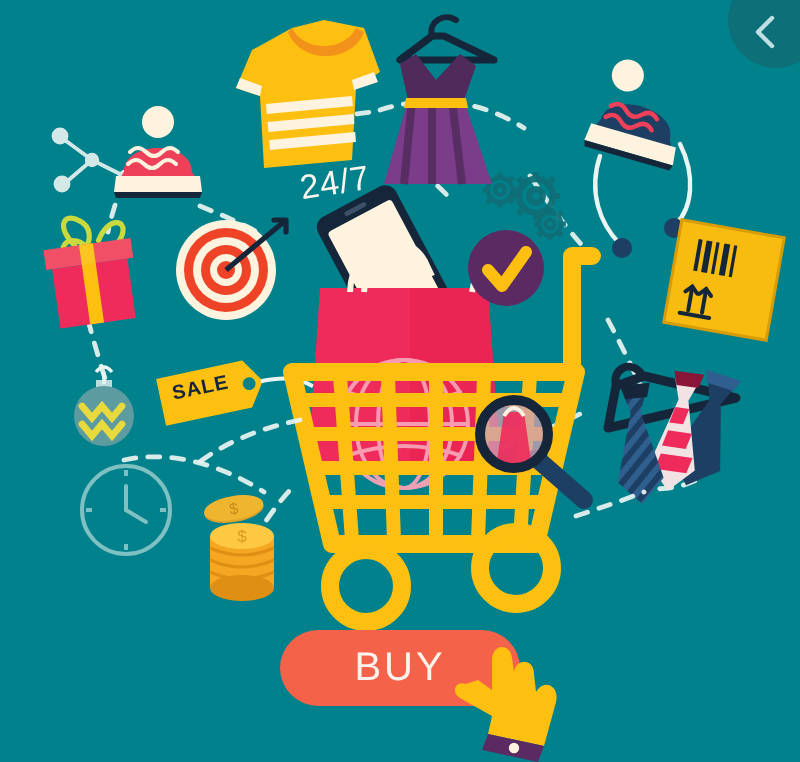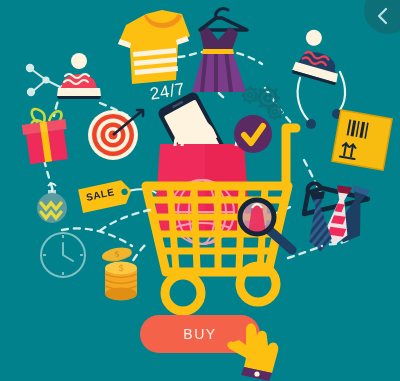--- a/index.html
+++ b/index.html
@@ -43,21 +43,21 @@
   .buy-btn {
     position: absolute;
     left: 140px;
     top: 315px;
     width: 120px;
     height: 38px;
     border-radius: 19px;
     background: #f4624a;
     border: none;
     color: #fdf2ec;
-    font-size: 14px;
+    font-size: 20px;
     letter-spacing: 1.5px;
     font-family: "Liberation Sans", sans-serif;
     cursor: pointer;
     display: flex;
     align-items: center;
     justify-content: center;
     padding: 0;
   }
   .label-247 {
     position: absolute;

